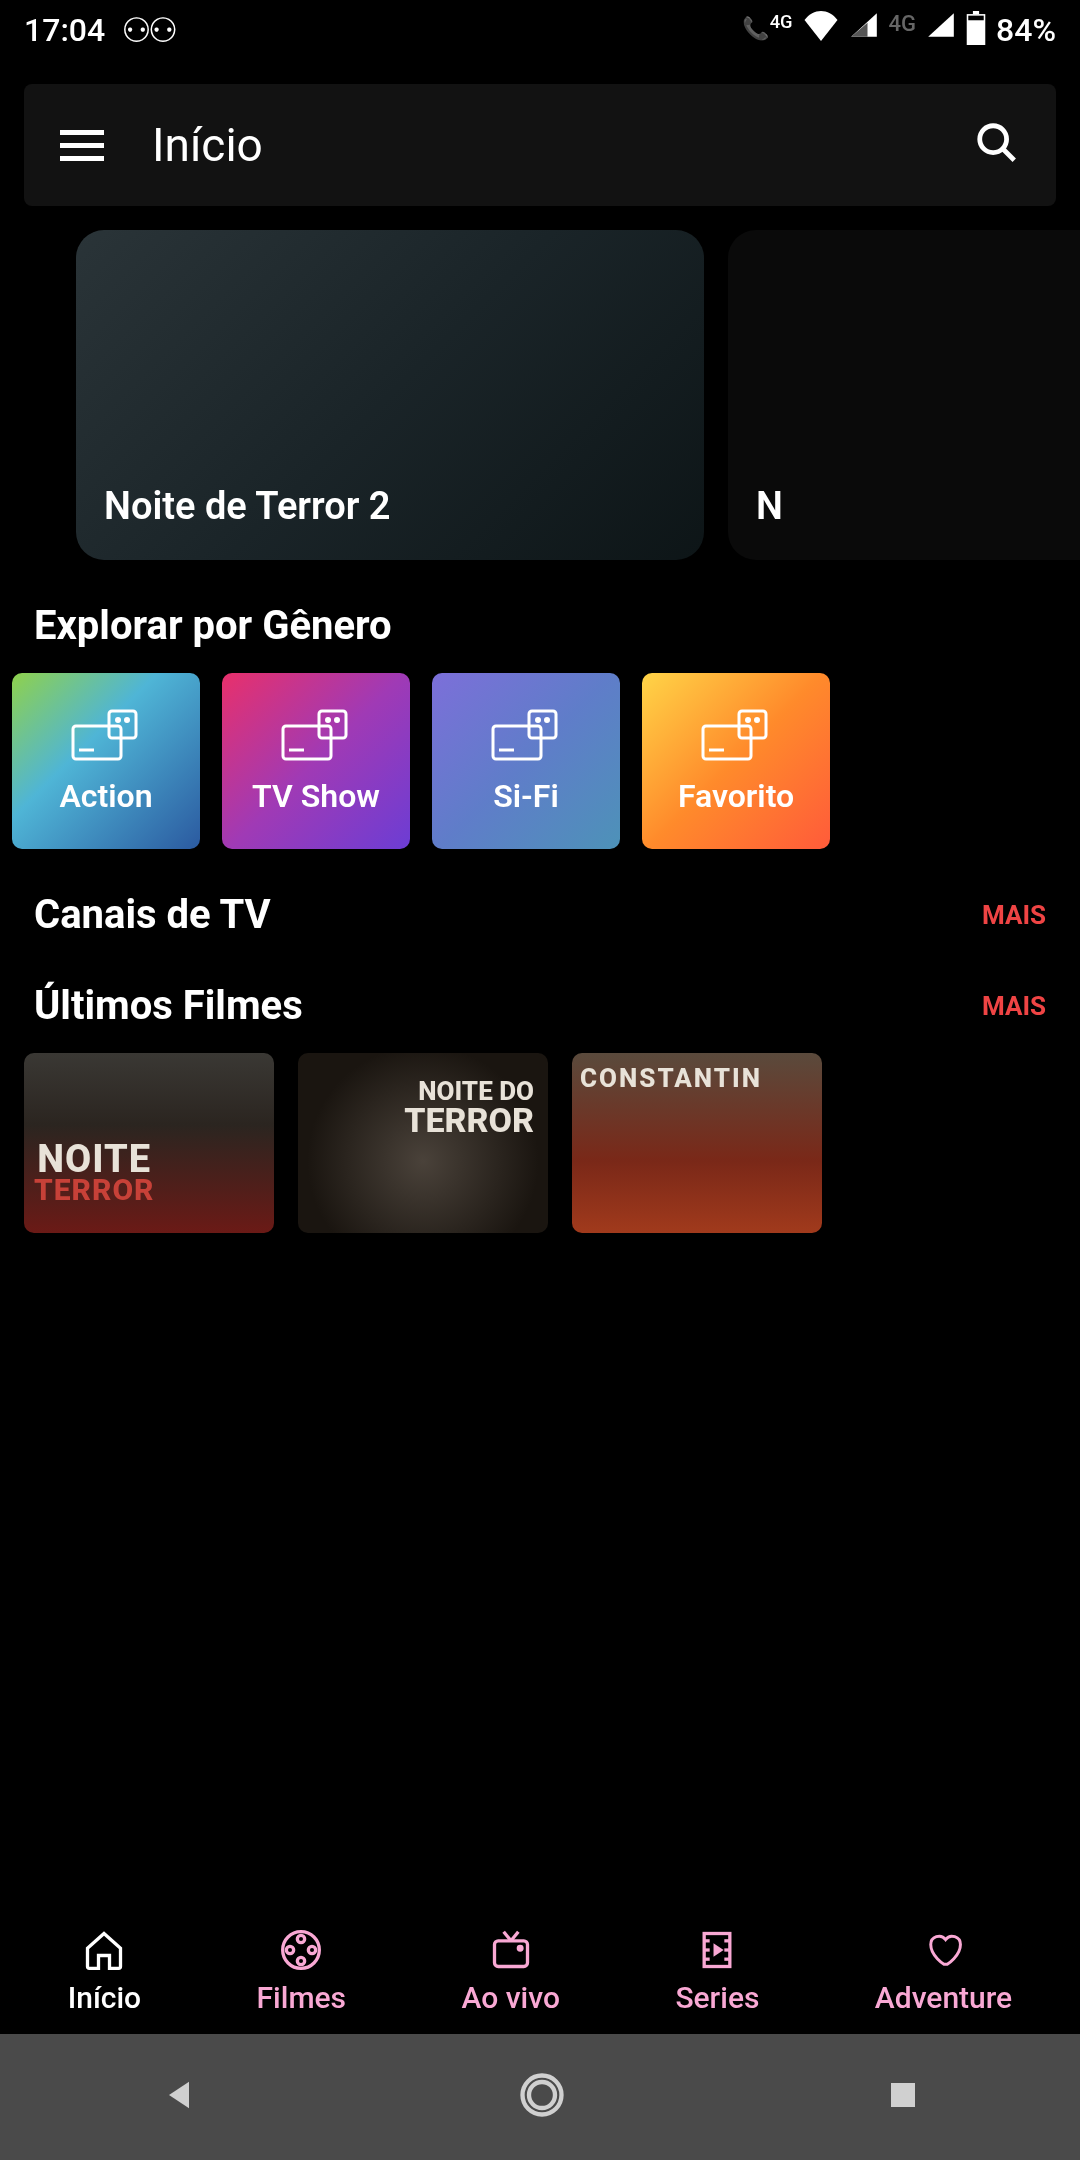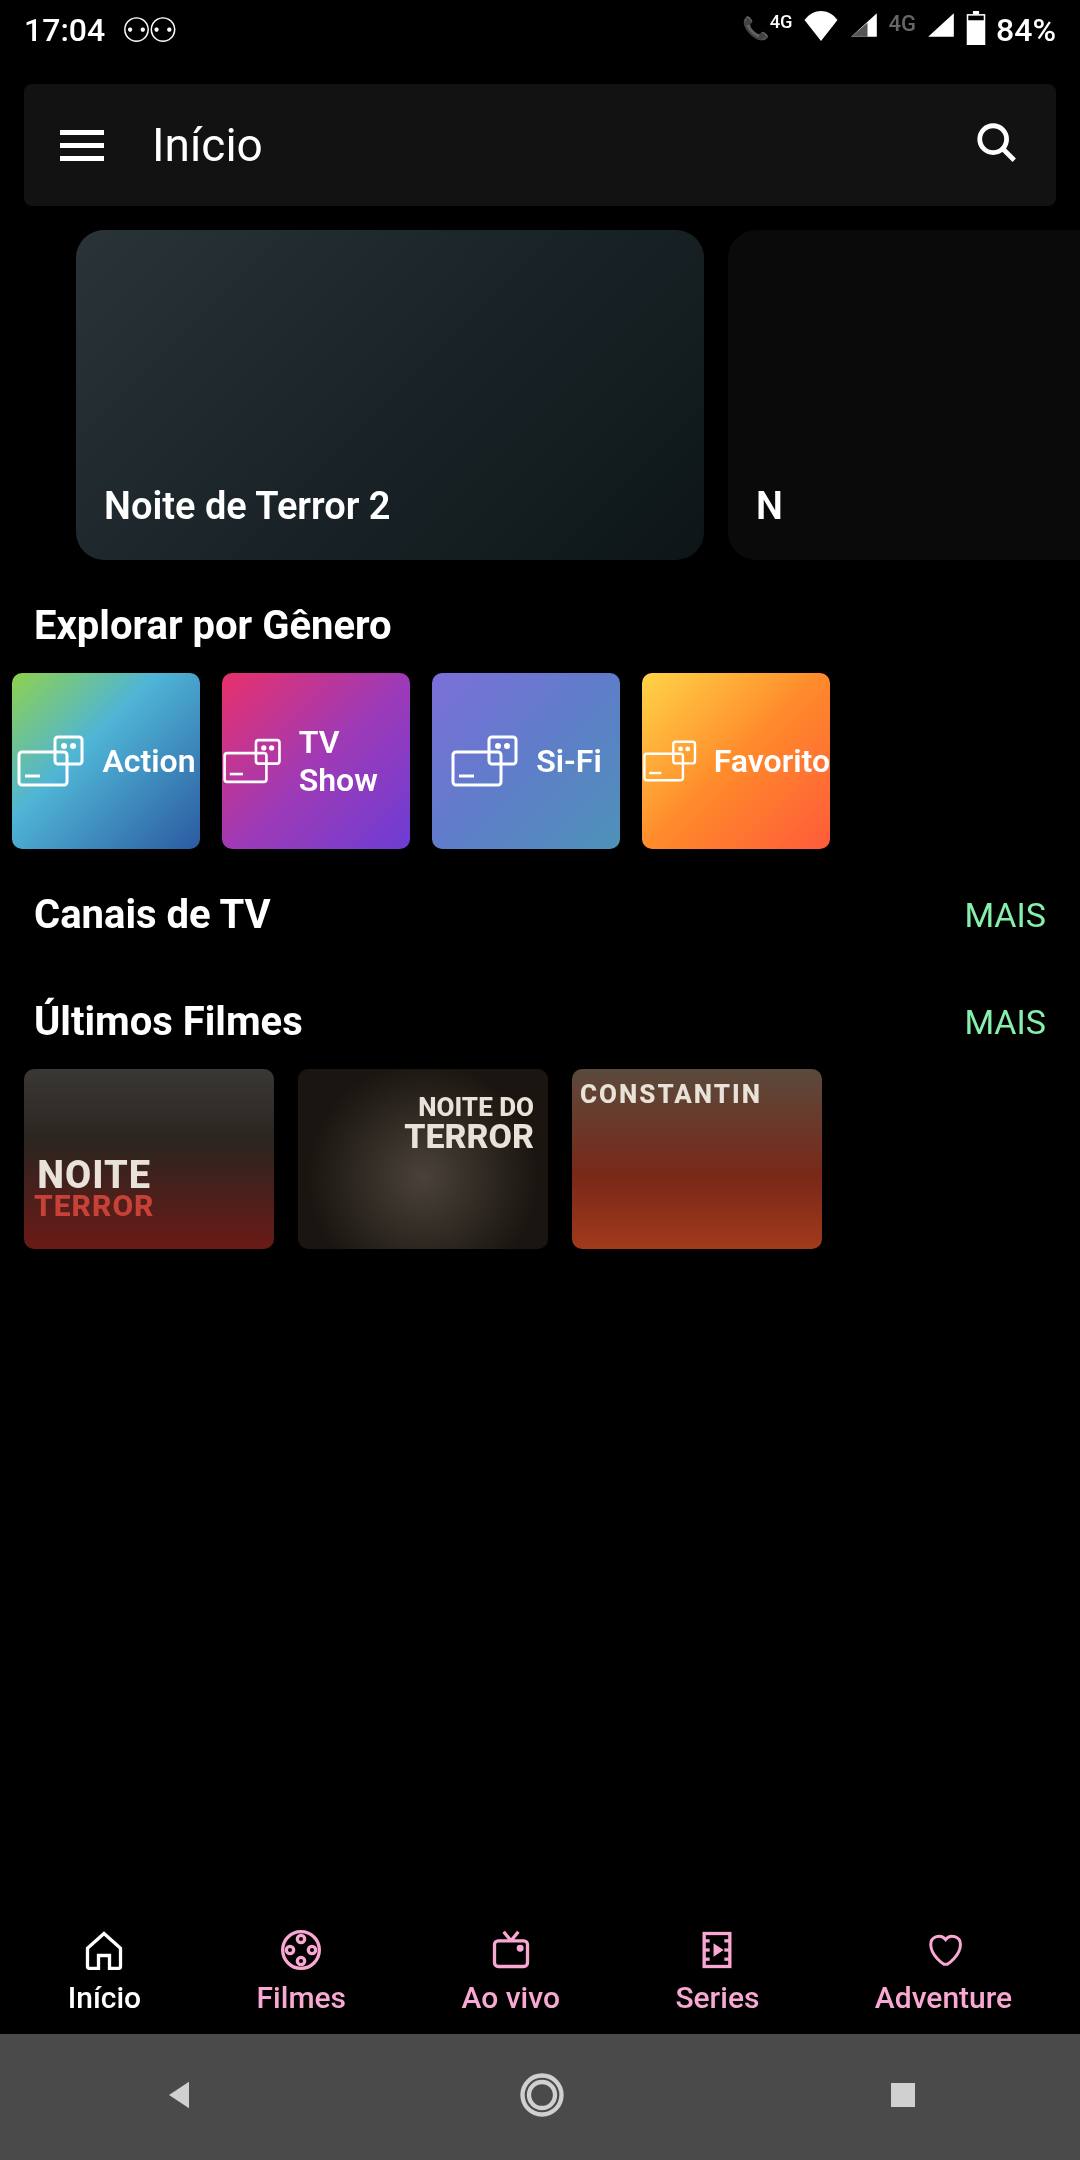--- a/index.html
+++ b/index.html
@@ -70,35 +70,35 @@
     
     .section-header {
       display: flex;
       justify-content: space-between;
       align-items: center;
       padding: 0 34px;
       margin-top: 42px;
       margin-bottom: 24px;
     }
     .section-title { font-size: 40px; font-weight: 700; }
-    .section-more { font-size: 34px; font-weight: 400; color: #86efac; }
+    .section-more { font-size: 26px; font-weight: 700; color: #ef4444; }
 
     
     .genre-row {
       display: flex;
       gap: 22px;
       padding-left: 12px;
       overflow: hidden;
     }
     .genre-tile {
       width: 188px;
       height: 176px;
       border-radius: 10px;
       display: flex;
-      flex-direction: row;
+      flex-direction: column;
       align-items: center;
       justify-content: center;
       gap: 14px;
       flex-shrink: 0;
     }
     .genre-tile .g-icon { }
     .genre-label { font-size: 32px; font-weight: 600; }
     .g-action { background: linear-gradient(135deg, #8fd14c 0%, #4fb5d6 40%, #2b5aa0 100%); }
     .g-tvshow { background: linear-gradient(135deg, #e8306b 0%, #a03ab5 50%, #6c3dd4 100%); }
     .g-sifi   { background: linear-gradient(135deg, #7c6fd9 0%, #5f7dc9 50%, #4d92b8 100%); }
@@ -272,21 +272,21 @@
       </svg>
     <span class="genre-label">Favorito</span>
   </div>
 </div>
 
 <div class="section-header">
   <div class="section-title">Canais de TV</div>
   <div class="section-more">MAIS</div>
 </div>
 
-<div class="section-header" style="margin-top:60px;">
+<div class="section-header" style="margin-top:44px;">
   <div class="section-title">Últimos Filmes</div>
   <div class="section-more">MAIS</div>
 </div>
 
 <div class="poster-row">
   <div class="poster noite-terror">
     <div class="poster-text pt-noite">
       <span>NOITE</span>
       <small>TERROR</small>
     </div>

